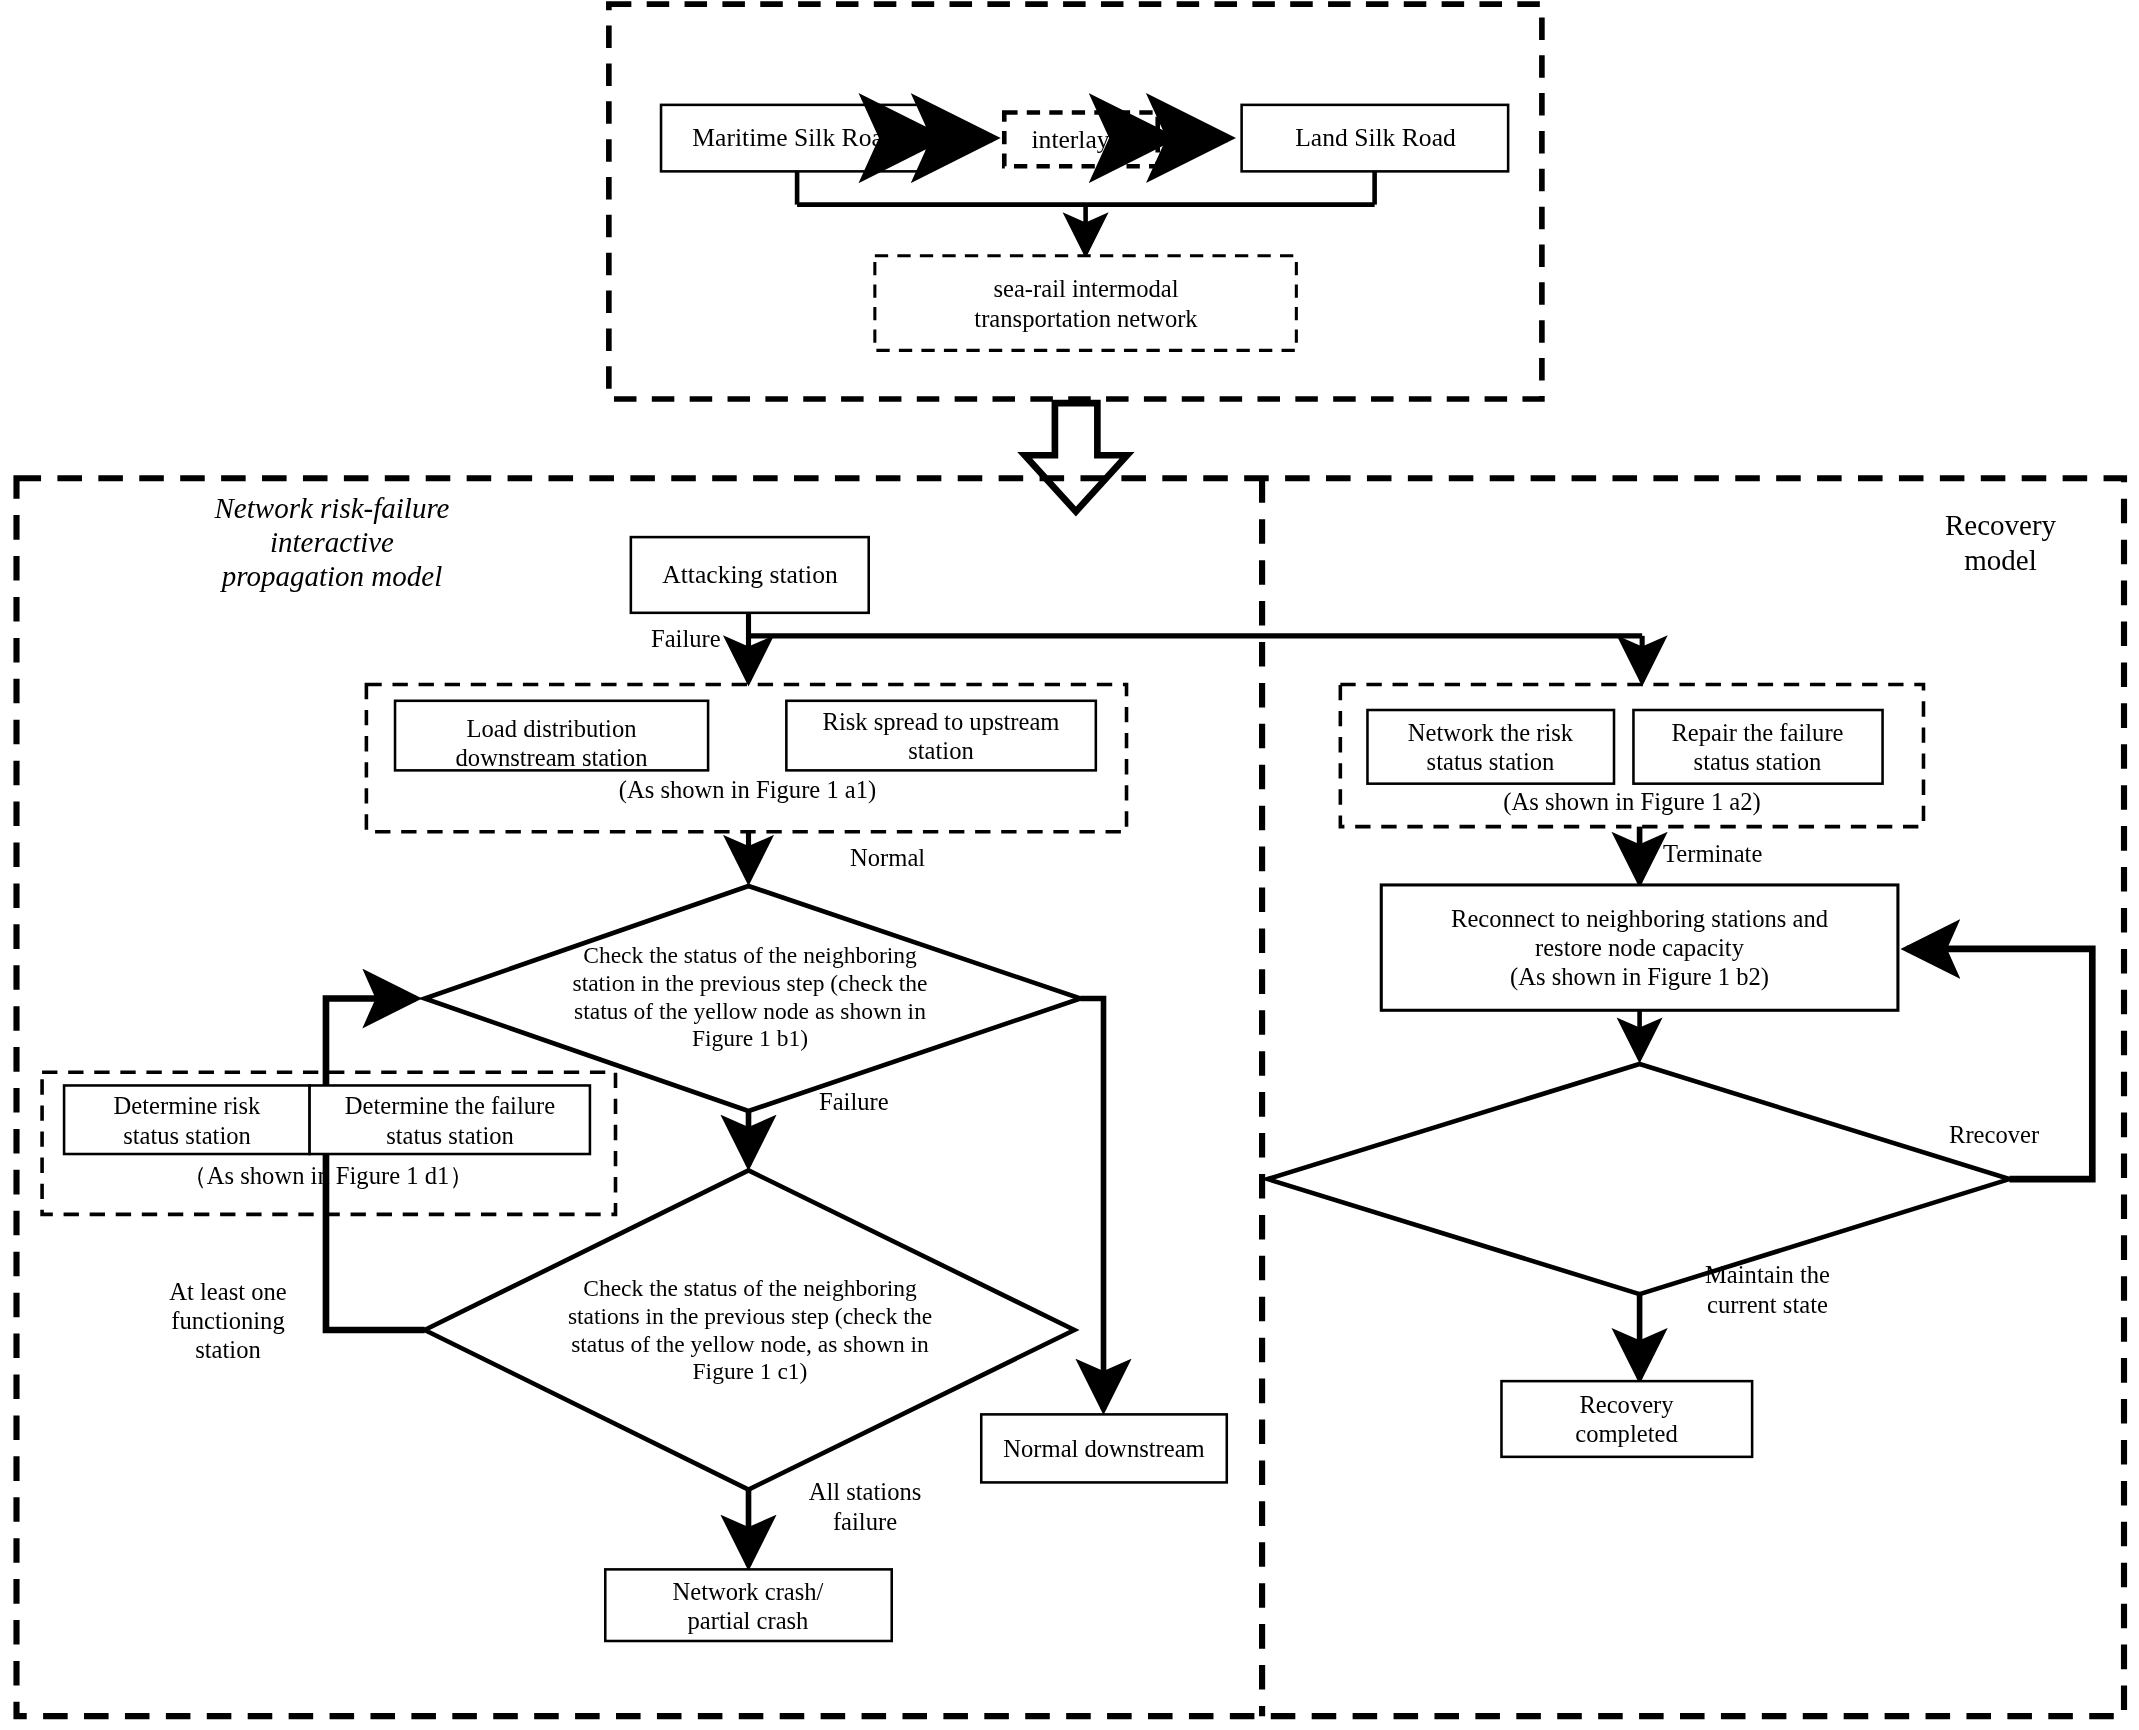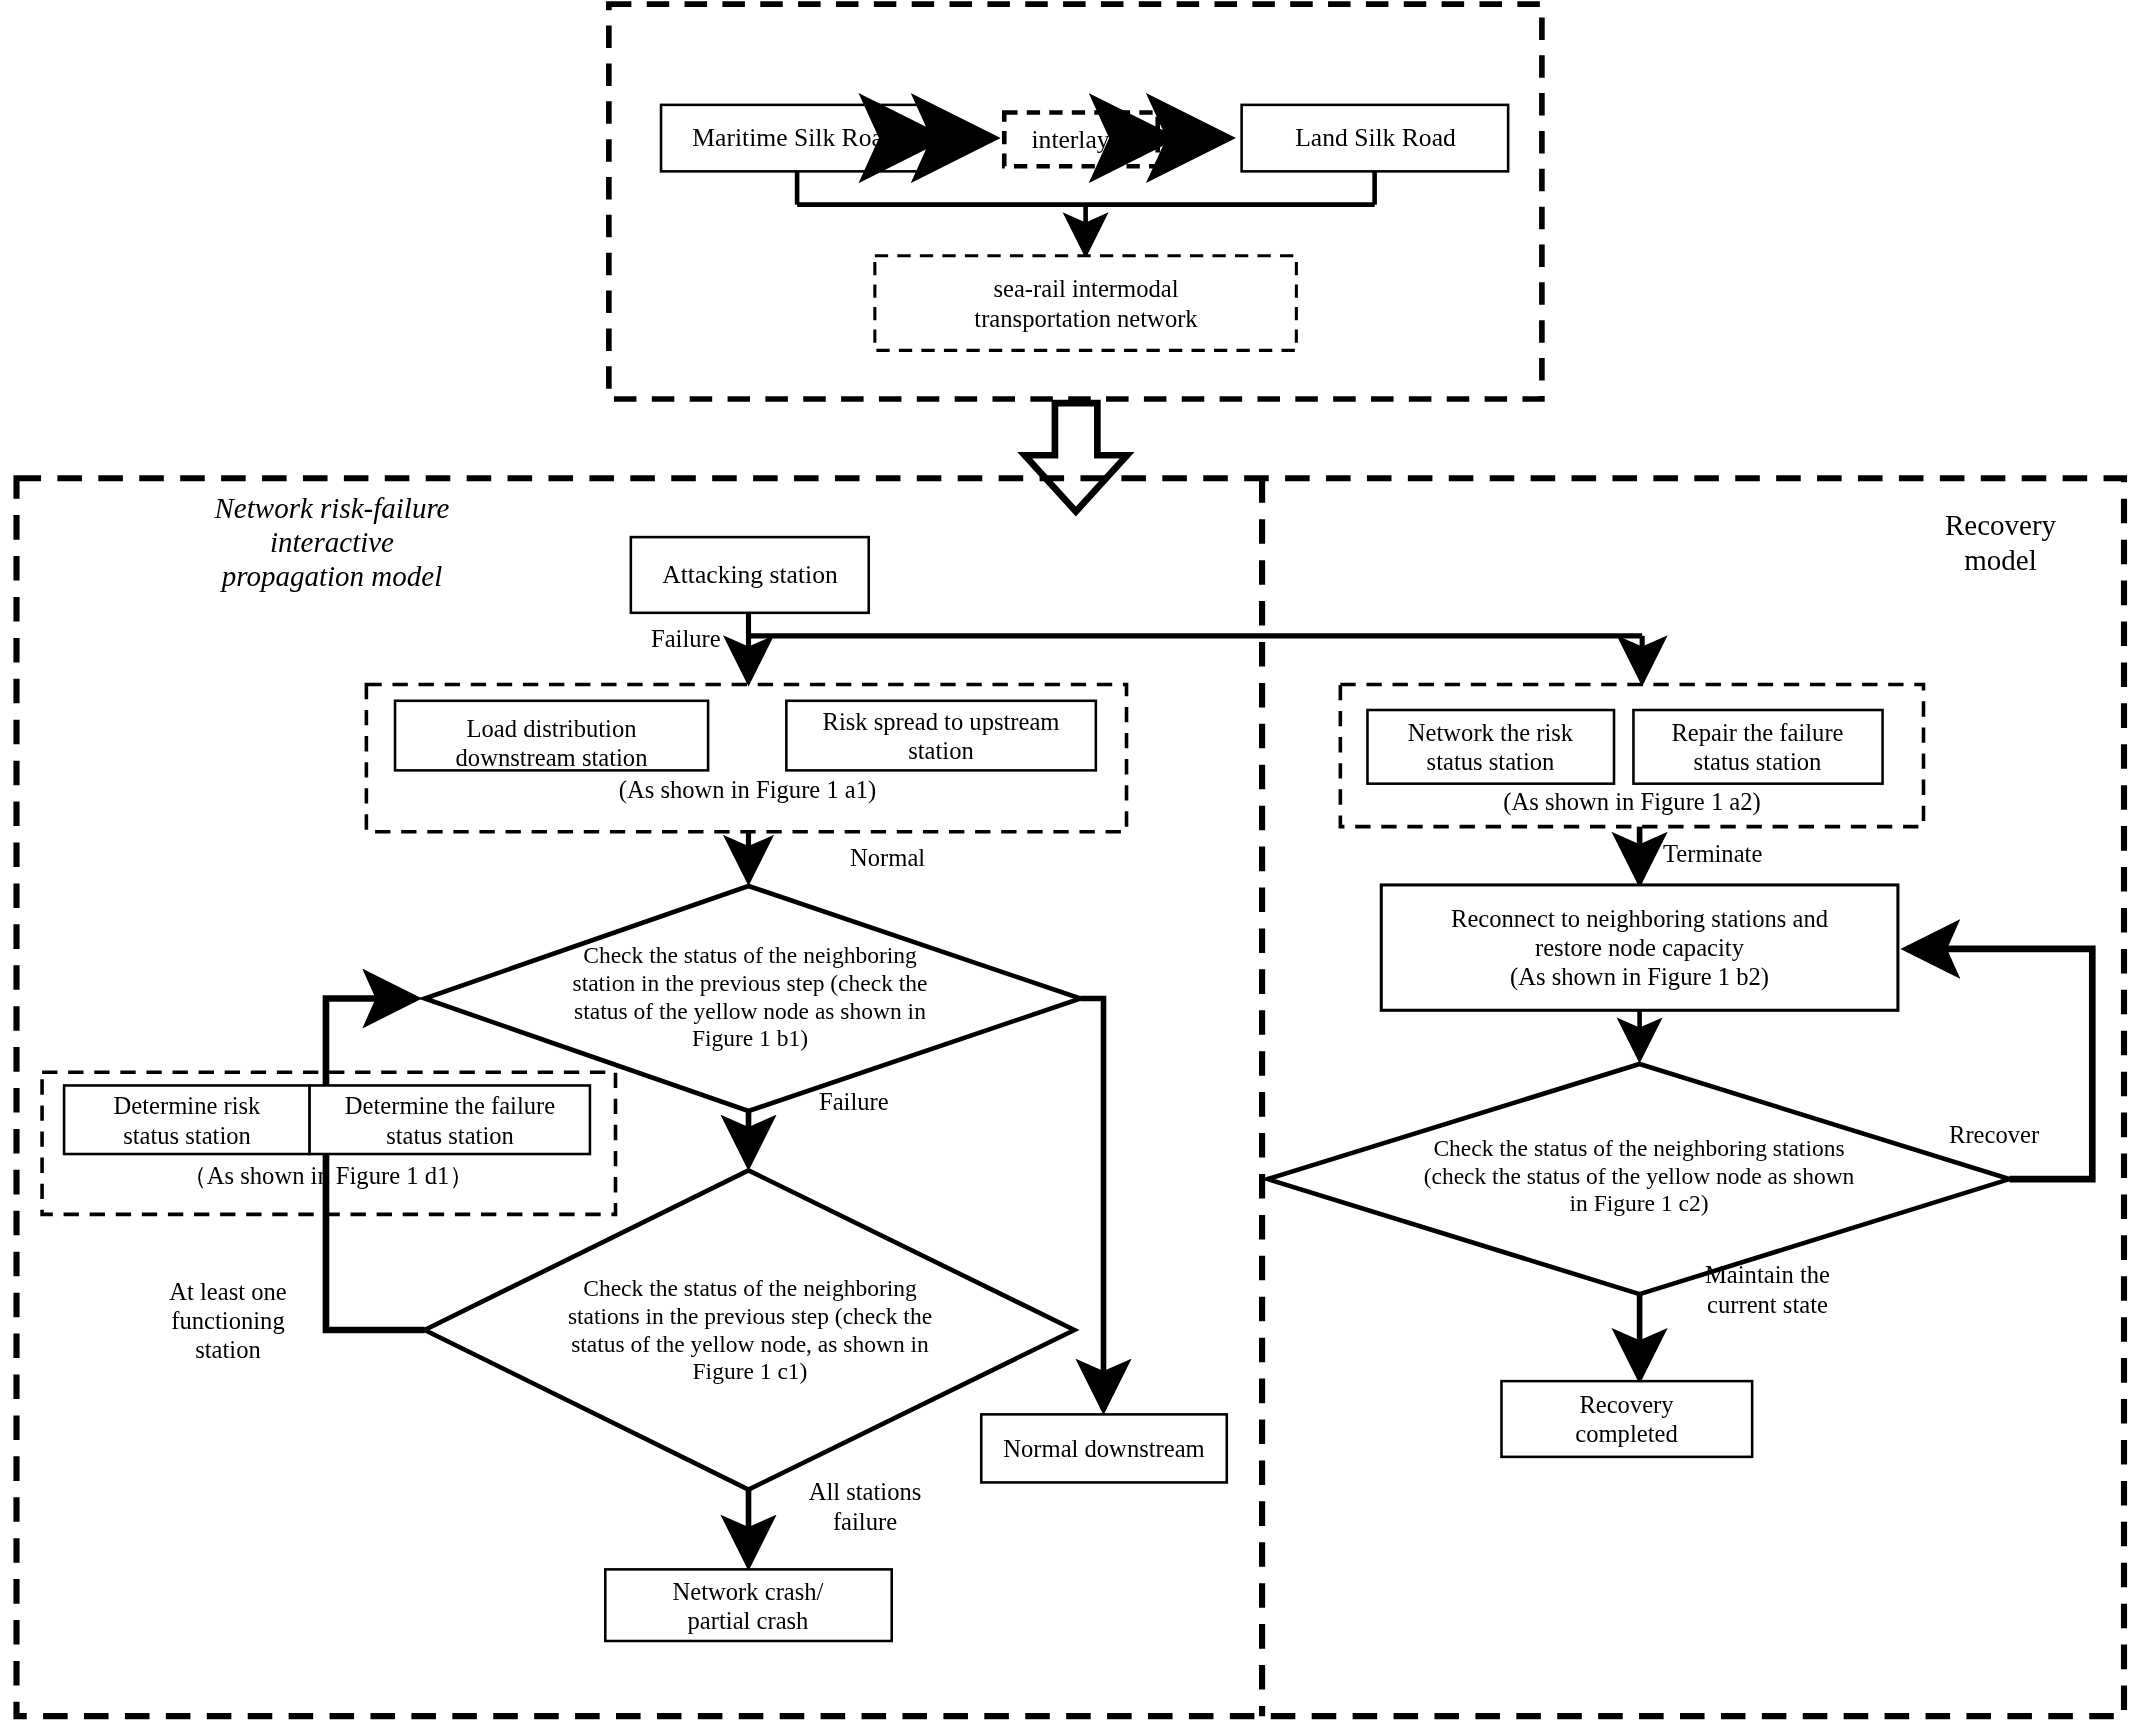--- a/index.html
+++ b/index.html
@@ -214,23 +214,20 @@
 status station</div>
 
   <div class="lbl f48" style="left:1361px;top:786px;width:542px;height:31px;">(As shown in Figure 1 a2)</div>
 
   <div class="lbl f48 left" style="left:1663px;top:839px;width:169px;height:28px;">Terminate</div>
 
   <div class="lbl f48" style="left:1381px;top:885px;width:517px;height:125px;">Reconnect to neighboring stations and
 restore node capacity
 (As shown in Figure 1 b2)</div>
 
-  <div class="lbl f46" style="left:1322px;top:1128px;width:634px;height:97px;">Check the status of the neighboring stations
-(check the status of the yellow node as shown
-in Figure 1 c2)</div>
 
   <div class="lbl f48 left" style="left:1949px;top:1120px;width:153px;height:28px;">Rrecover</div>
 
   <div class="lbl f48" style="left:1678px;top:1256px;width:179px;height:67px;">Maintain the
 current state</div>
 
   <div class="lbl f48" style="left:1501px;top:1381px;width:251px;height:76px;">Recovery
 completed</div>
 
 </div>

